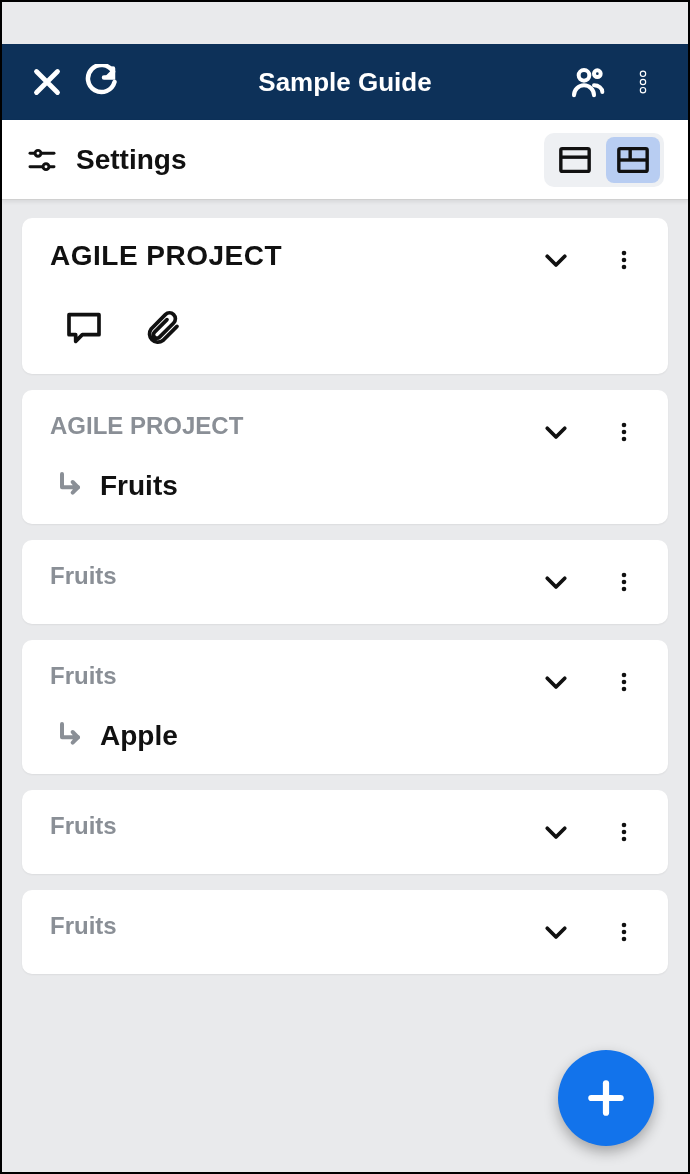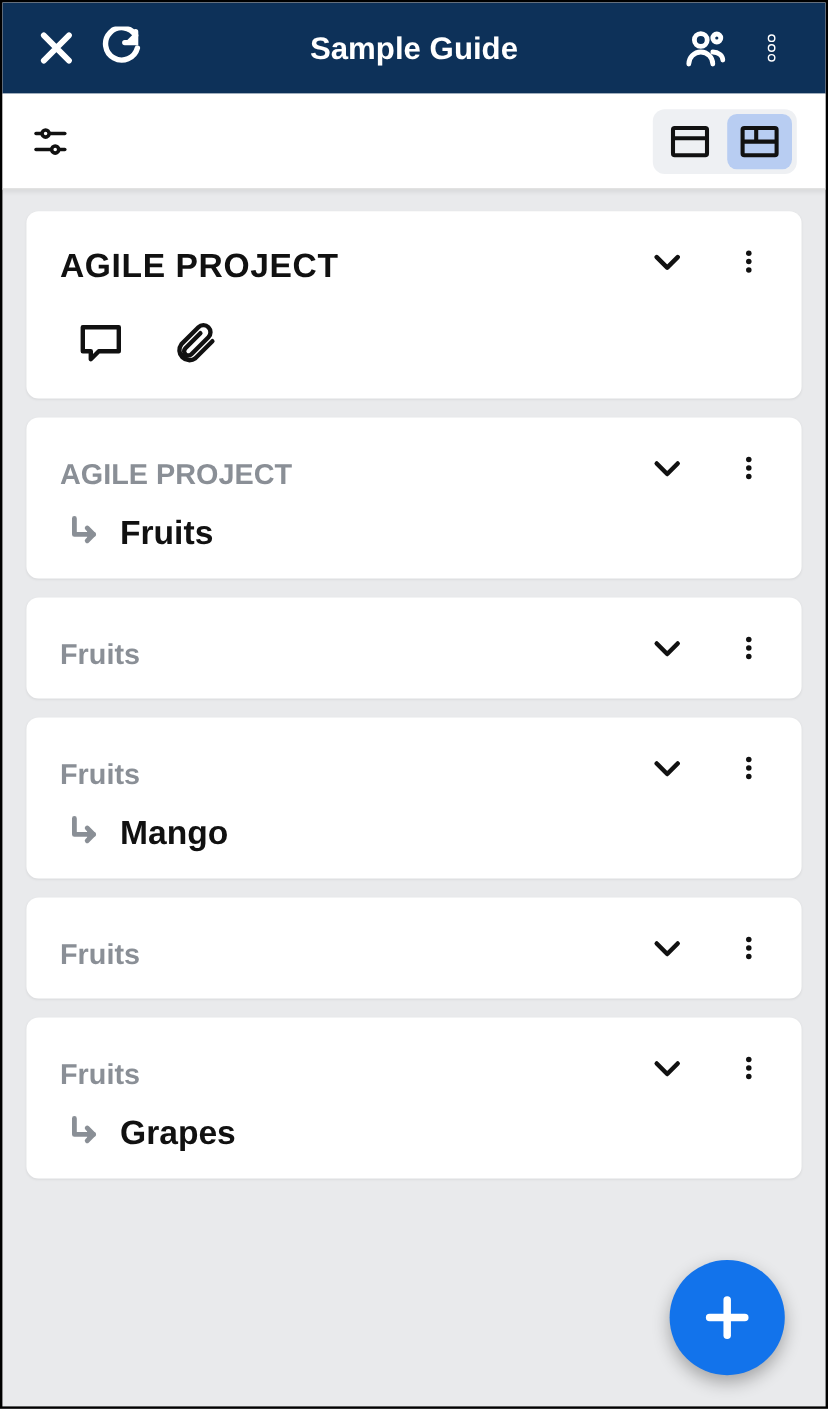--- a/index.html
+++ b/index.html
@@ -1,36 +1,36 @@
 <!DOCTYPE html>
 <html><head>
 <meta charset="utf-8">
 <style>
   * { box-sizing: border-box; margin: 0; padding: 0; }
   html, body { width: 690px; height: 1174px; font-family: -apple-system, Helvetica, Arial, sans-serif; }
   body { border: 2px solid #000; background: #e9eaec; display: flex; flex-direction: column; overflow: hidden; }
 
   
-  .topbar { background: #0d3159; color: #fff; height: 76px; display: flex; align-items: center; padding: 0 18px; }
+  .topbar { background: #0d3159; color: #fff; height: 76px; display: flex; align-items: center; padding: 0 18px; margin-top: 42px; }
   .topbar .icon-btn { width: 54px; height: 54px; display:flex; align-items:center; justify-content:center; cursor:pointer; }
   .topbar-title { flex: 1; text-align: center; font-size: 26px; font-weight: 700; }
   .topbar .icon-btn svg { stroke:#fff; fill:none; }
 
   
   .settingsbar { background:#fff; height:80px; display:flex; align-items:center; padding:0 24px; border-bottom:1px solid #d0d0d0; box-shadow:0 2px 4px rgba(0,0,0,0.08); }
   .settings-left { display:flex; align-items:center; gap:18px; cursor:pointer; }
   .settings-label { font-size:28px; font-weight:700; color:#111; }
   .view-toggle { margin-left:auto; display:flex; background:#eef0f3; border-radius:10px; padding:4px; gap:4px; }
   .view-btn { width:54px; height:46px; display:flex; align-items:center; justify-content:center; border-radius:8px; cursor:pointer; }
   .view-btn.active { background:#b8cdf2; }
 
   
   .content { flex:1; overflow-y:auto; padding:18px 20px 120px 20px; }
   .card { background:#fff; border-radius:10px; margin-bottom:16px; padding:22px 24px 22px 28px; box-shadow:0 1px 2px rgba(0,0,0,0.06); }
-  .card-head { display:flex; align-items:flex-end; }
+  .card-head { display:flex; align-items:flex-start; }
   .card-title-main { font-size:28px; font-weight:800; color:#111; flex:1; letter-spacing:0.5px; }
   .card-parent { font-size:24px; font-weight:600; color:#8a8f96; flex:1; }
   .card-head-icons { display:flex; align-items:center; gap:28px; }
   .chev-btn, .dots-btn { width:40px; height:40px; display:flex; align-items:center; justify-content:center; cursor:pointer; }
   .card-actions { display:flex; gap:30px; margin-top:24px; padding-left:10px; }
   .act-btn { width:48px; height:48px; display:flex; align-items:center; justify-content:center; cursor:pointer; }
   .child-row { display:flex; align-items:center; gap:14px; margin-top:18px; padding-left:4px; }
   .child-label { font-size:28px; font-weight:800; color:#111; }
 
   
@@ -73,20 +73,21 @@
 </div>
 
 <div class="settingsbar">
   <div class="settings-left">
     <svg width="32" height="32" viewBox="0 0 24 24" stroke="#111" stroke-width="2.2" stroke-linecap="round">
         <line x1="3" y1="7" x2="21" y2="7"></line>
         <line x1="3" y1="17" x2="21" y2="17"></line>
         <circle cx="9" cy="7" r="2.2" fill="#fff"></circle>
         <circle cx="15" cy="17" r="2.2" fill="#fff"></circle>
       </svg>
+    <span class="settings-label">Settings</span>
   </div>
   <div class="view-toggle">
     <div class="view-btn">
       <svg width="34" height="30" viewBox="0 0 24 20" stroke="#111" stroke-width="2.4" fill="none">
           <rect x="2" y="2" width="20" height="16" rx="1"></rect>
           <line x1="2" y1="8" x2="22" y2="8"></line>
         </svg>
     </div>
     <div class="view-btn active">
       <svg width="34" height="30" viewBox="0 0 24 20" stroke="#111" stroke-width="2.4" fill="none">
@@ -195,68 +196,61 @@
               <circle cx="12" cy="19" r="2.3"></circle>
             </svg>
           </div>
       </div>
     </div>
     <div class="child-row">
       <svg width="32" height="32" viewBox="0 0 24 24" stroke="#8a8f96" stroke-width="3" fill="none" stroke-linecap="round" stroke-linejoin="round">
           <path d="M6 3v10h12"></path>
           <polyline points="14 9 18 13 14 17" fill="#8a8f96" stroke="#8a8f96"></polyline>
         </svg>
-      <span class="child-label">Mango</span>
-    </div>
-  </div>
-
-  <div class="card">
-    <div class="card-head">
-      <div class="card-parent">Fruits</div>
-      <div class="card-head-icons">
-        <div class="chev-btn">
-            <svg width="30" height="30" viewBox="0 0 24 24" stroke="#111" stroke-width="3" fill="none" stroke-linecap="round" stroke-linejoin="round">
-              <polyline points="5 9 12 16 19 9"></polyline>
-            </svg>
-          </div>
-        <div class="dots-btn">
-            <svg width="24" height="28" viewBox="0 0 24 24" fill="#111">
-              <circle cx="12" cy="5" r="2.3"></circle>
-              <circle cx="12" cy="12" r="2.3"></circle>
-              <circle cx="12" cy="19" r="2.3"></circle>
-            </svg>
-          </div>
-      </div>
-    </div>
-  </div>
-
-  <div class="card">
-    <div class="card-head">
-      <div class="card-parent">Fruits</div>
-      <div class="card-head-icons">
-        <div class="chev-btn">
-            <svg width="30" height="30" viewBox="0 0 24 24" stroke="#111" stroke-width="3" fill="none" stroke-linecap="round" stroke-linejoin="round">
-              <polyline points="5 9 12 16 19 9"></polyline>
-            </svg>
-          </div>
-        <div class="dots-btn">
-            <svg width="24" height="28" viewBox="0 0 24 24" fill="#111">
-              <circle cx="12" cy="5" r="2.3"></circle>
-              <circle cx="12" cy="12" r="2.3"></circle>
-              <circle cx="12" cy="19" r="2.3"></circle>
-            </svg>
-          </div>
-      </div>
-    </div>
-    <div class="child-row">
-      <svg width="32" height="32" viewBox="0 0 24 24" stroke="#8a8f96" stroke-width="3" fill="none" stroke-linecap="round" stroke-linejoin="round">
-          <path d="M6 3v10h12"></path>
-          <polyline points="14 9 18 13 14 17" fill="#8a8f96" stroke="#8a8f96"></polyline>
-        </svg>
-      <span class="child-label">Grapes</span>
+      <span class="child-label">Apple</span>
+    </div>
+  </div>
+
+  <div class="card">
+    <div class="card-head">
+      <div class="card-parent">Fruits</div>
+      <div class="card-head-icons">
+        <div class="chev-btn">
+            <svg width="30" height="30" viewBox="0 0 24 24" stroke="#111" stroke-width="3" fill="none" stroke-linecap="round" stroke-linejoin="round">
+              <polyline points="5 9 12 16 19 9"></polyline>
+            </svg>
+          </div>
+        <div class="dots-btn">
+            <svg width="24" height="28" viewBox="0 0 24 24" fill="#111">
+              <circle cx="12" cy="5" r="2.3"></circle>
+              <circle cx="12" cy="12" r="2.3"></circle>
+              <circle cx="12" cy="19" r="2.3"></circle>
+            </svg>
+          </div>
+      </div>
+    </div>
+  </div>
+
+  <div class="card">
+    <div class="card-head">
+      <div class="card-parent">Fruits</div>
+      <div class="card-head-icons">
+        <div class="chev-btn">
+            <svg width="30" height="30" viewBox="0 0 24 24" stroke="#111" stroke-width="3" fill="none" stroke-linecap="round" stroke-linejoin="round">
+              <polyline points="5 9 12 16 19 9"></polyline>
+            </svg>
+          </div>
+        <div class="dots-btn">
+            <svg width="24" height="28" viewBox="0 0 24 24" fill="#111">
+              <circle cx="12" cy="5" r="2.3"></circle>
+              <circle cx="12" cy="12" r="2.3"></circle>
+              <circle cx="12" cy="19" r="2.3"></circle>
+            </svg>
+          </div>
+      </div>
     </div>
   </div>
 
 </div>
 
 <div class="fab">
   <svg width="44" height="44" viewBox="0 0 24 24" stroke="#fff" stroke-width="3.4" stroke-linecap="round">
       <line x1="12" y1="4" x2="12" y2="20"></line>
       <line x1="4" y1="12" x2="20" y2="12"></line>
     </svg>

